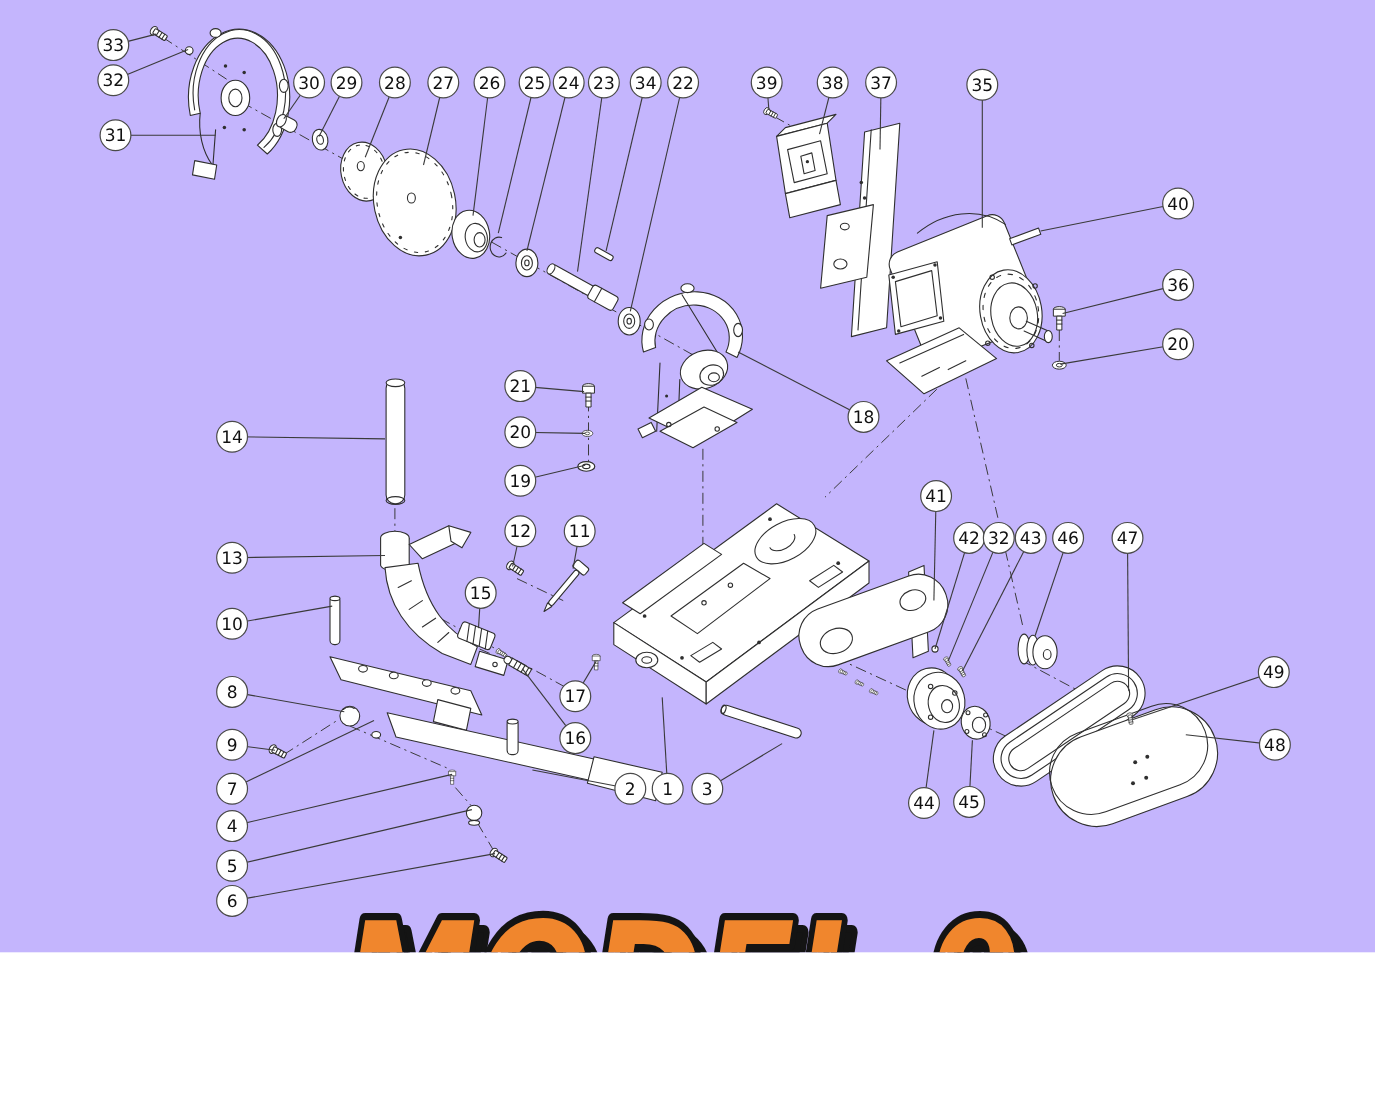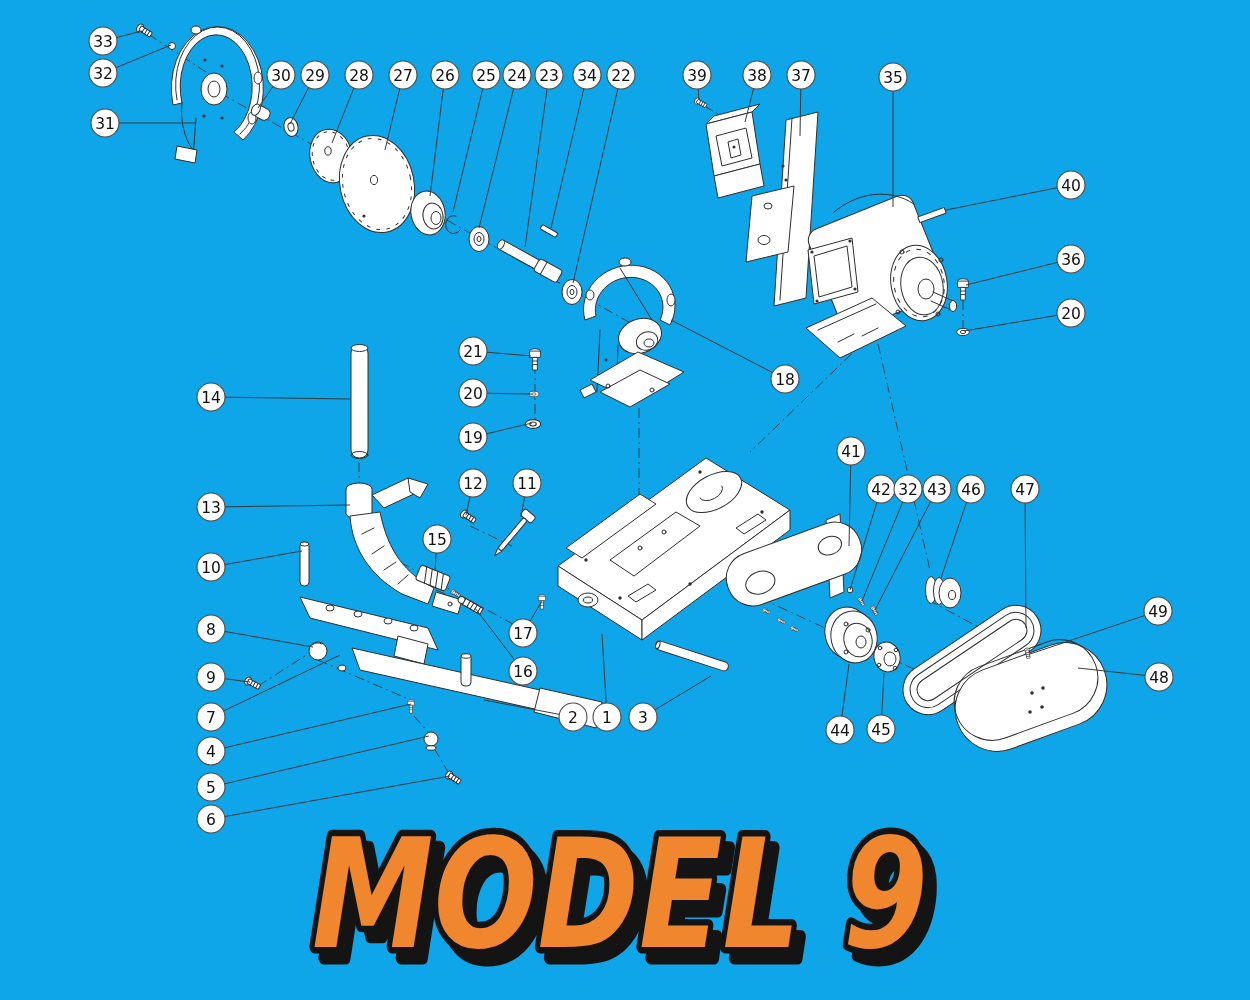--- a/index.html
+++ b/index.html
@@ -1,17 +1,17 @@
 <!DOCTYPE html>
 <html><head>
 <meta charset="utf-8">
 <title>MODEL 9</title>
 <style>
   html,body{margin:0;padding:0;background:#ffffff;}
-  .stage{position:relative;width:1250px;height:1000px;background:#0ea5e9;overflow:hidden;
+  .stage{position:relative;width:1250px;height:866px;background:#c4b5fd;overflow:hidden;
          font-family:"DejaVu Sans", "Liberation Sans", sans-serif;}
   svg{position:absolute;left:0;top:0;}
   .ln{stroke:#2f2f2f;fill:none;stroke-width:1;stroke-linecap:round;stroke-linejoin:round;}
   .fw{fill:#ffffff;stroke:#2f2f2f;stroke-width:1;stroke-linejoin:round;}
   .dsh{stroke:#3a3a3a;stroke-dasharray:10 4 2 4;fill:none;stroke-width:.9;}
   .dot{fill:#2f2f2f;stroke:none;}
   .balloon-line{stroke:#3a3a3a;stroke-width:1;fill:none;}
   .balloon-circle{fill:#fff;stroke:#4a4a4a;stroke-width:1.1;}
   .balloon-num{font-family:"DejaVu Sans", "Liberation Sans", sans-serif;font-size:15.5px;fill:#111;text-anchor:middle;}
   .logo-main{font-family:"DejaVu Sans", "Liberation Sans", sans-serif;font-weight:bold;font-style:italic;

